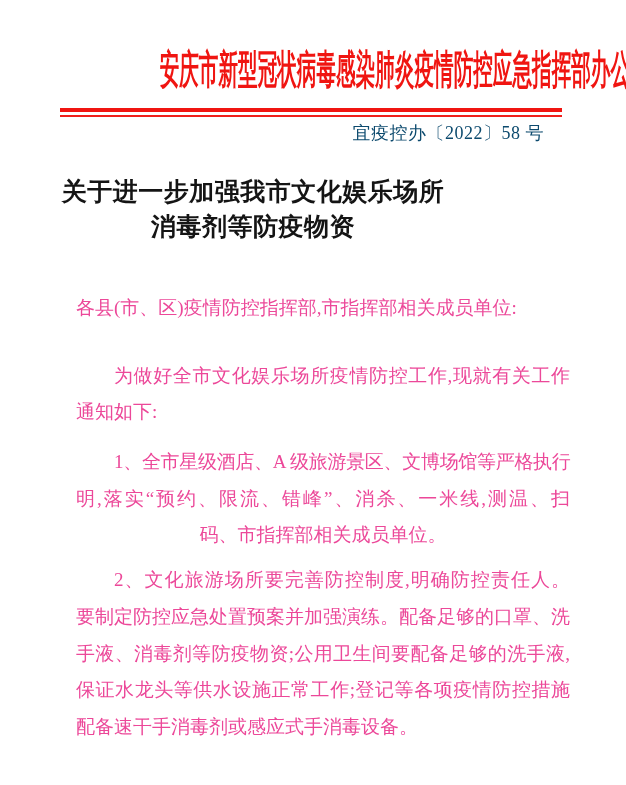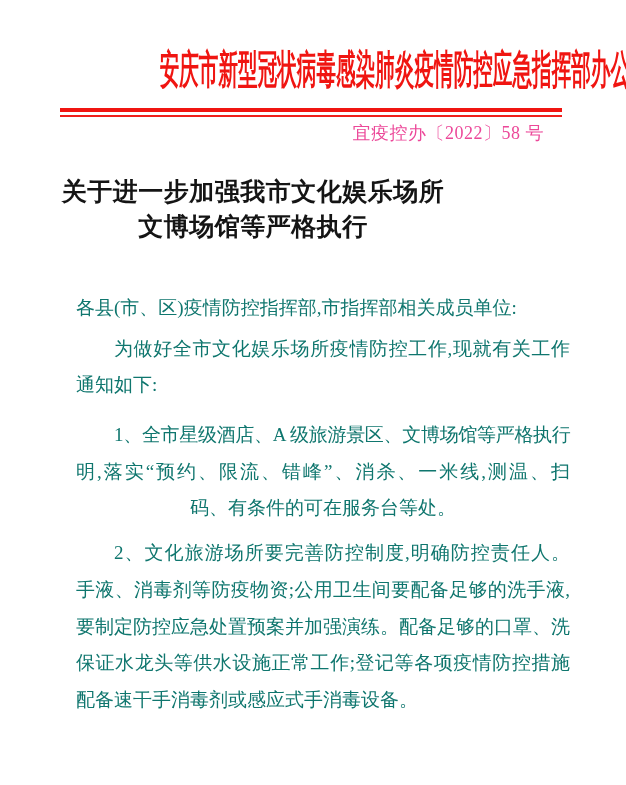--- a/index.html
+++ b/index.html
@@ -47,21 +47,21 @@
     position: absolute;
     top: 121px;
     left: 0;
     width: 626px;
     box-sizing: border-box;
     padding-right: 82px;
     text-align: right;
     font-size: 18px;
     line-height: 24px;
     letter-spacing: 0.5px;
-    color: #ec4899;
+    color: #0c4a6e;
   }
   
   .title-block {
     position: absolute;
     top: 174px;
     left: 0;
     width: 506px;
     text-align: center;
     font-family: "Liberation Sans", sans-serif;
     font-weight: bold;
@@ -70,70 +70,70 @@
     color: #141414;
     letter-spacing: 0.5px;
   }
   
   .body-block {
     position: absolute;
     top: 290px;
     left: 76px;
     width: 494px;
     font-size: 19px;
-    color: #0f766e;
+    color: #ec4899;
   }
   .bl {
     height: 36.7px;
     line-height: 36.7px;
     white-space: normal;
     word-break: keep-all;
   }
   .fill { text-align-last: justify; }
   .ind  { text-indent: 38px; }
   .tight { letter-spacing: -0.8px; }
   .para { margin: 0; }
-  .para-b { margin-top: 4px; }
+  .para-b { margin-top: 31px; }
   .para-c { margin-top: 13px; text-align: center; }
   .para-d { margin-top: 8px; }
 </style>
 </head>
 <body>
 
 <div class="page">
 
   <div class="issuer">安庆市新型冠状病毒感染肺炎疫情防控应急指挥部办公室</div>
 
   <div class="red-rule"></div>
 
   <div class="doc-number">宜疫控办〔2022〕58&nbsp;号</div>
 
   <div class="title-block">
     <div>关于进一步加强我市文化娱乐场所</div>
-    <div>文博场馆等严格执行</div>
+    <div>消毒剂等防疫物资</div>
   </div>
 
   <div class="body-block">
 
     <div class="bl">各县(市、区)疫情防控指挥部,市指挥部相关成员单位:</div>
 
     <div class="para para-b">
       <div class="bl ind fill">为做好全市文化娱乐场所疫情防控工作,现就有关工作</div>
       <div class="bl">通知如下:</div>
     </div>
 
     <div class="para para-c">
       <div class="bl ind fill tight">1、全市星级酒店、A&nbsp;级旅游景区、文博场馆等严格执行</div>
       <div class="bl fill">明,落实“预约、限流、错峰”、消杀、一米线,测温、扫</div>
-      <div class="bl">码、有条件的可在服务台等处。</div>
+      <div class="bl">码、市指挥部相关成员单位。</div>
     </div>
 
     <div class="para para-d">
       <div class="bl ind fill">2、文化旅游场所要完善防控制度,明确防控责任人。</div>
+      <div class="bl fill">要制定防控应急处置预案并加强演练。配备足够的口罩、洗</div>
       <div class="bl fill">手液、消毒剂等防疫物资;公用卫生间要配备足够的洗手液,</div>
-      <div class="bl fill">要制定防控应急处置预案并加强演练。配备足够的口罩、洗</div>
       <div class="bl fill">保证水龙头等供水设施正常工作;登记等各项疫情防控措施</div>
       <div class="bl">配备速干手消毒剂或感应式手消毒设备。</div>
     </div>
 
   </div>
 
 </div>
 
 </body></html>

